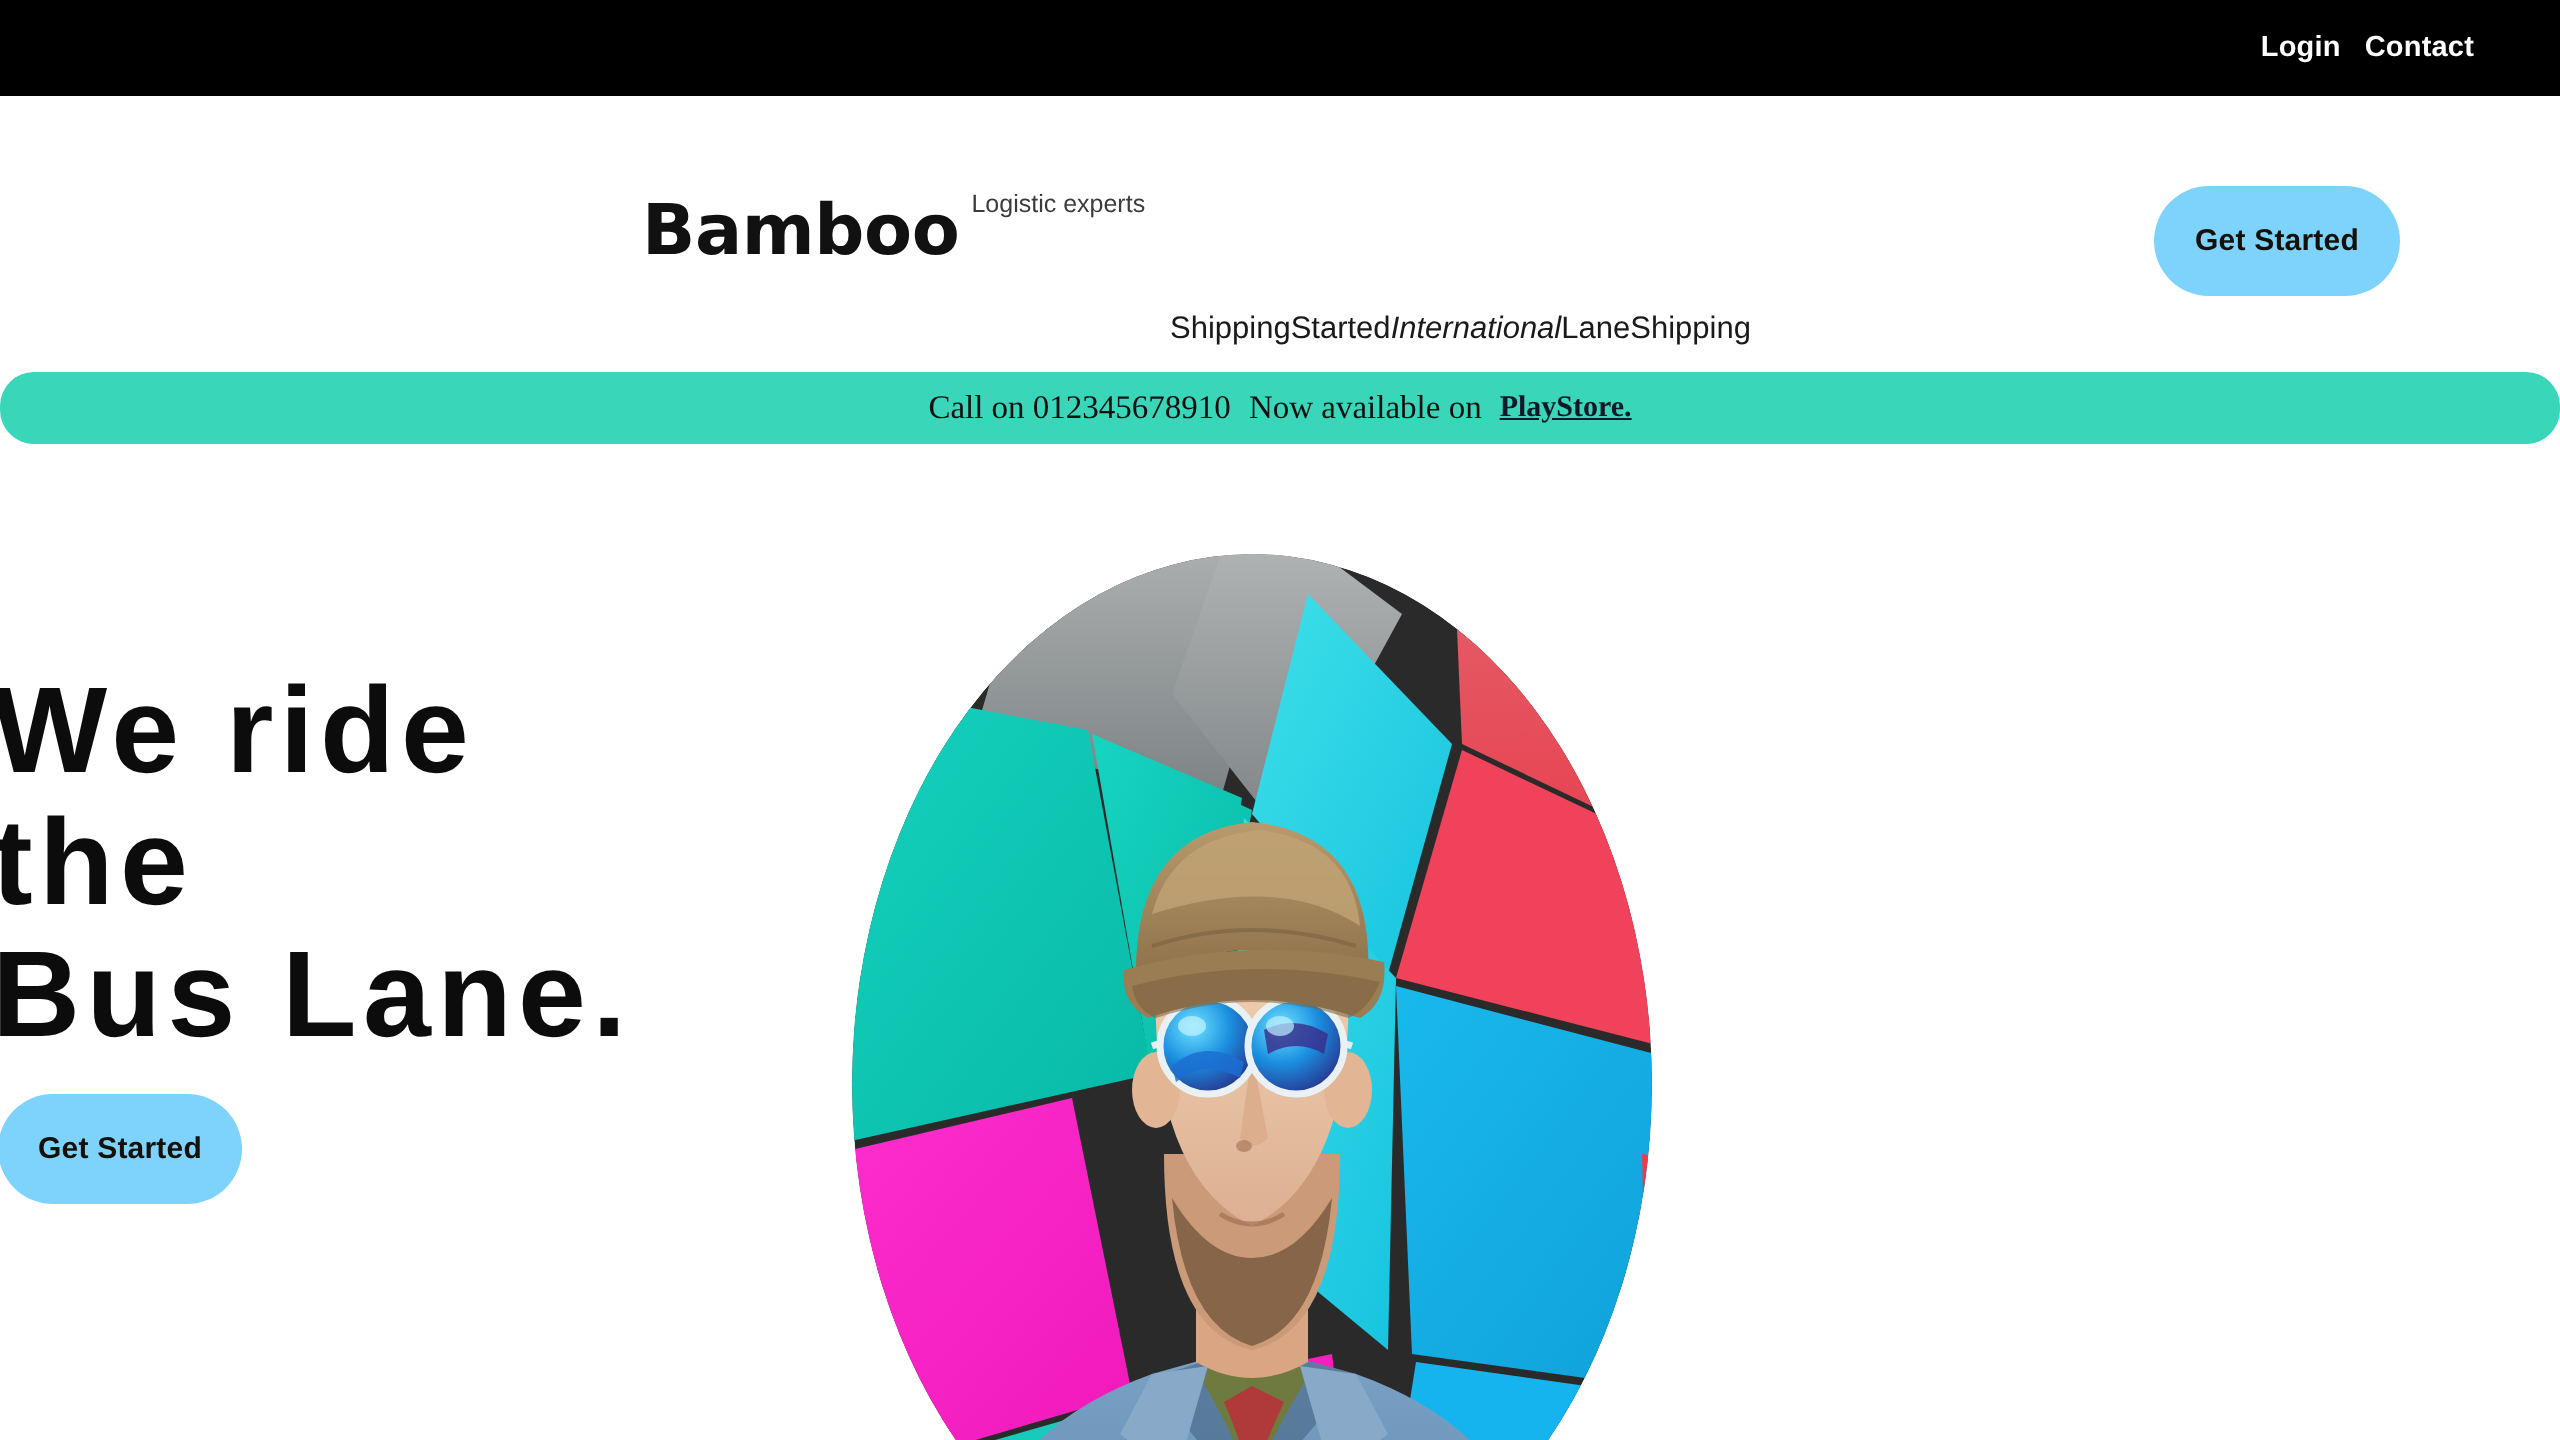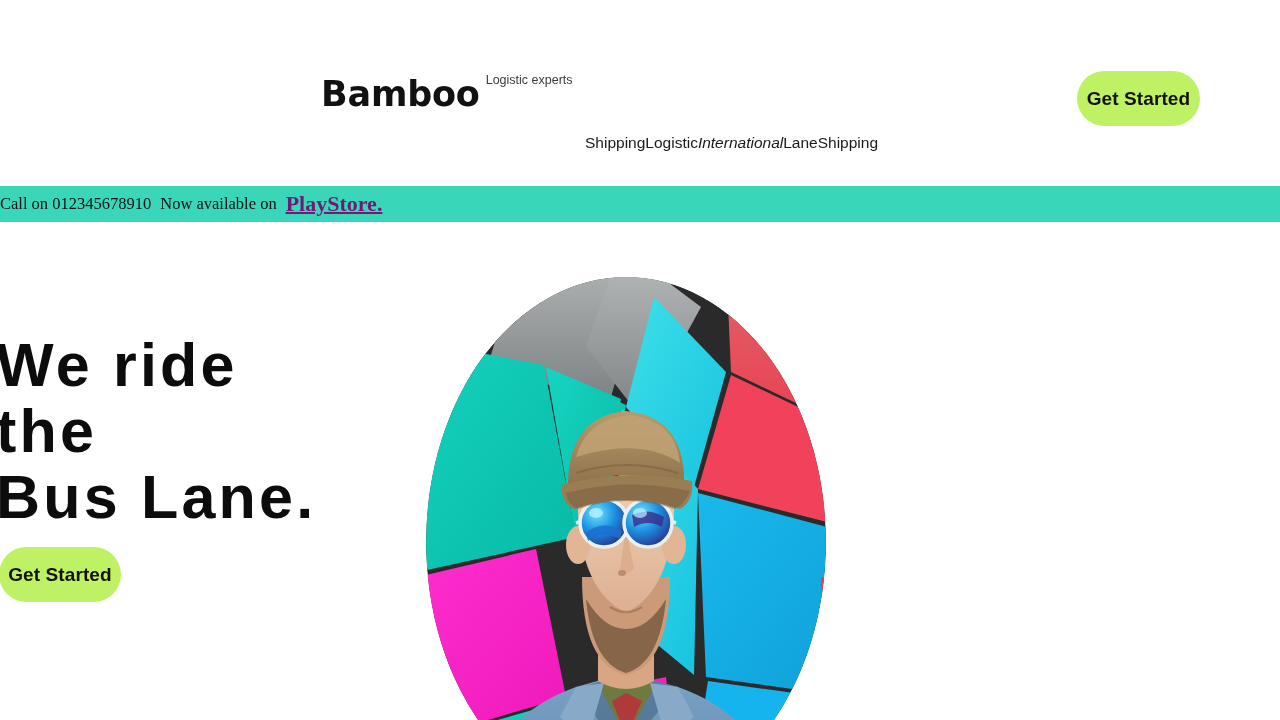--- a/index.html
+++ b/index.html
@@ -46,21 +46,21 @@
     letter-spacing: 0.1px;
     text-decoration: none;
     line-height: 1;
     white-space: nowrap;
     cursor: pointer;
   }
 
   
   .header {
     position: absolute;
-    left: 0; top: 31px;
+    left: 0; top: 53px;
     width: 1280px;
     height: 138px;
     background: #ffffff;
   }
 
   .brand {
     position: absolute;
     left: 321px;
     top: 41px;
     display: block;
@@ -107,23 +107,23 @@
   .nav-item + .nav-item { margin-left: 0; }
   .nav-gap-1 { margin-left: 41px; }
   .nav-gap-2 { margin-left: 41px; font-style: italic; }
   .nav-gap-3 { margin-left: 41px; }
   .nav-gap-4 { margin-left: 41px; }
 
   .btn-pill {
     display: inline-flex;
     align-items: center;
     justify-content: center;
-    background: #bef264;
+    background: #7dd3fc;
     color: #15110a;
-    font-size: 19px;
+    font-size: 15px;
     font-weight: bold;
     border: none;
     border-radius: 999px;
     cursor: pointer;
     letter-spacing: 0.1px;
     white-space: nowrap;
     font-family: "Liberation Sans", sans-serif;
   }
 
   .header-cta {
@@ -136,34 +136,35 @@
 
   
   .announce {
     position: absolute;
     left: 0; top: 186px;
     width: 1280px;
     height: 36px;
     background: #3ad6b9;
     display: flex;
     align-items: center;
-    justify-content: flex-start;
+    justify-content: center;
+    border-radius: 17px;
   }
   .announce-text {
     font-family: "Liberation Serif", serif;
     font-size: 16.5px;
     color: #101010;
     line-height: 1;
     white-space: nowrap;
   }
   .announce-gap { display: inline-block; width: 9px; }
   .announce-link {
     font-family: "Liberation Serif", serif;
-    font-size: 22px;
-    color: #701a75;
+    font-size: 15px;
+    color: #0f172a;
     font-weight: bold;
     text-decoration: underline;
     text-underline-offset: 1px;
     cursor: pointer;
     white-space: nowrap;
   }
 
   
   .hero {
     position: absolute;
@@ -209,30 +210,36 @@
     overflow: hidden;
   }
   .hero-figure svg { display: block; width: 400px; height: 530px; }
 
 </style>
 </head>
 <body>
 
 <div class="page">
 
+  <div class="topbar">
+    <div class="topbar-links">
+      <a class="topbar-link">Login</a>
+      <a class="topbar-link">Contact</a>
+    </div>
+  </div>
 
   <div class="header">
 
     <a class="brand">
       <span class="brand-wordmark">Bamboo</span><span class="brand-tagline">Logistic experts</span>
     </a>
 
     <nav class="nav">
       <a class="nav-item">Shipping</a>
-      <a class="nav-item nav-gap-1">Logistic</a>
+      <a class="nav-item nav-gap-1">Started</a>
       <a class="nav-item nav-gap-2">International</a>
       <a class="nav-item nav-gap-3">Lane</a>
       <a class="nav-item nav-gap-4">Shipping</a>
     </nav>
 
     <button class="btn-pill header-cta">Get Started</button>
   </div>
 
   <div class="announce">
     <span class="announce-text">Call on 012345678910</span>

